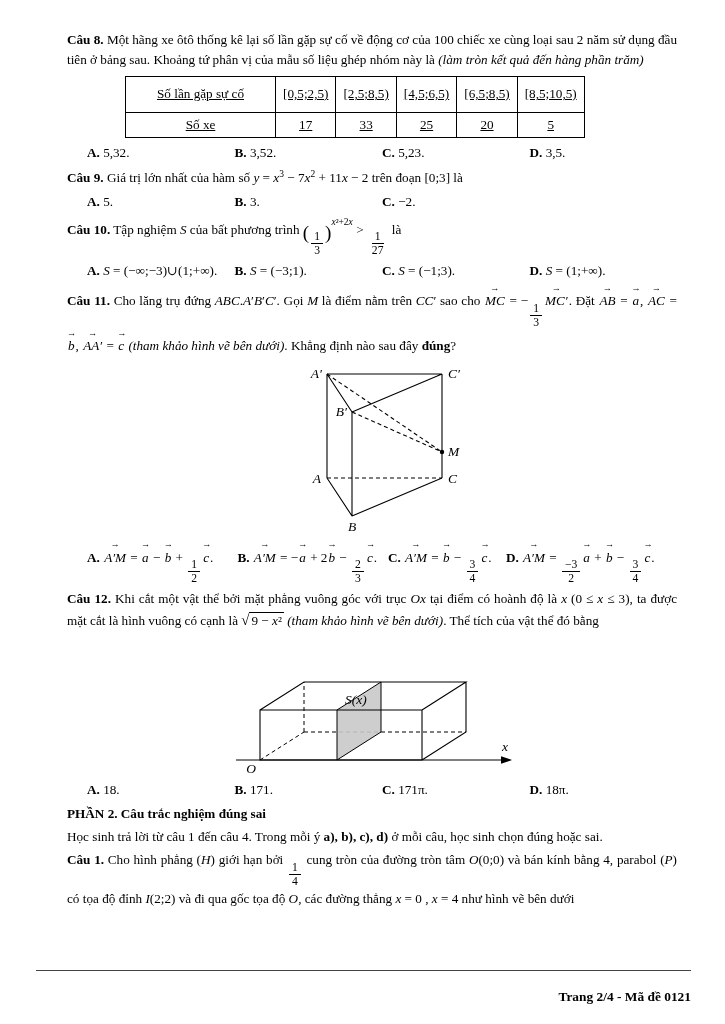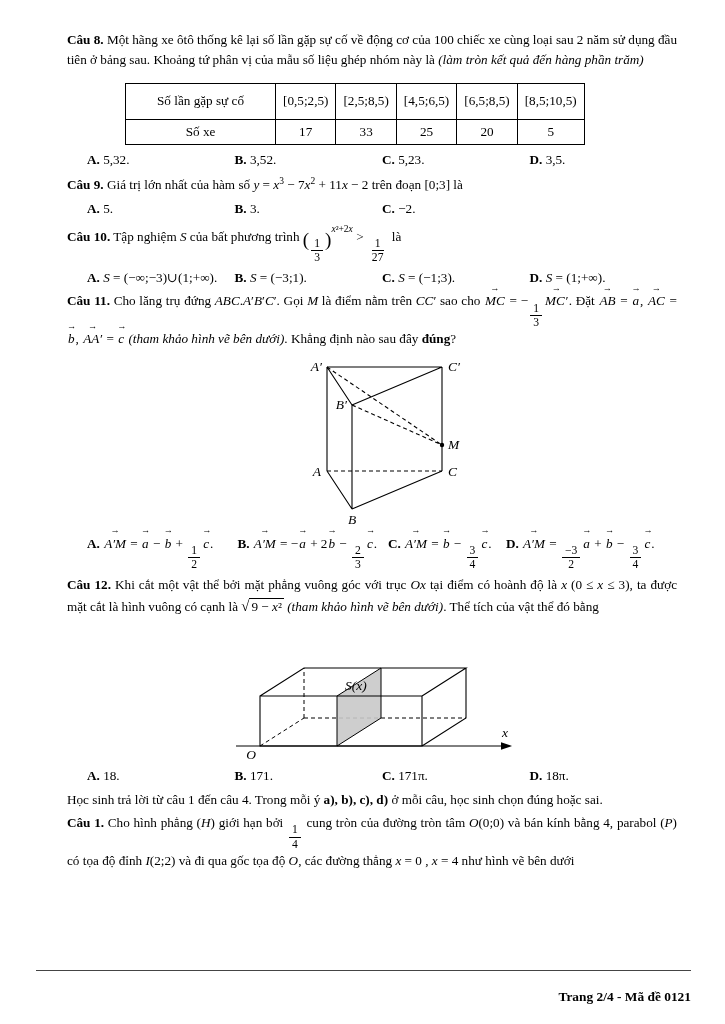--- a/index.html
+++ b/index.html
@@ -15,32 +15,32 @@
 
   
   .options{display:flex;align-items:flex-end;margin:3px 0 3px 20px;}
   .opt{width:25%;padding-right:6px;white-space:nowrap;}
   .opts-q11 .opt:nth-child(1){width:25.5%;}
   .opts-q11 .opt:nth-child(2){width:25.5%;}
   .opts-q11 .opt:nth-child(3){width:20%;}
   .opts-q11 .opt:nth-child(4){width:29%;}
 
   
-  table.stats{border-collapse:collapse;margin:12px 0 5px 58px;}
+  table.stats{border-collapse:collapse;margin:5px 0 5px 58px;text-decoration:underline;}
   table.stats td{border:1px solid #000;text-align:center;vertical-align:middle;padding:2px 7px;}
   table.stats tr:first-child td{height:36px;}
   table.stats tr:last-child td{height:25px;}
   table.stats td:first-child{width:150px;}
 
   
   .frac{display:inline-flex;flex-direction:column;align-items:center;vertical-align:-0.55em;
         font-size:0.88em;line-height:1.15;margin:0 2px;}
   .frac .n{padding:0 3px;border-bottom:1px solid #000;}
   .frac .d{padding:0 3px;}
-  .vec{position:relative;display:inline-block;font-style:italic;padding:0 1px;margin-top:0;}
+  .vec{position:relative;display:inline-block;font-style:italic;padding:0 1px;margin-top:7px;}
   .vec::after{content:"→";position:absolute;left:0;right:0;top:-0.78em;font-size:0.7em;
               font-style:normal;text-align:center;line-height:1;}
   .bigp{font-size:1.45em;vertical-align:-0.28em;line-height:1;}
   .exp{vertical-align:0.9em;font-size:0.72em;margin-top:33px;}
   .sqrt .sg{font-size:1.12em;}
   .sqrt .rad{border-top:1px solid #000;padding:0 2px;}
 
   
   .figwrap{display:flex;justify-content:center;margin:3px 0;}
   svg.fig text{font-family:"Liberation Serif","DejaVu Serif",serif;font-style:italic;
@@ -170,20 +170,21 @@
     </div>
     <div class="options">
       <span class="opt"><b>A.</b> <span>18.</span></span>
       <span class="opt"><b>B.</b> <span>171.</span></span>
       <span class="opt"><b>C.</b> <span>171π.</span></span>
       <span class="opt"><b>D.</b> <span>18π.</span></span>
     </div>
   </section>
 
   <section>
+    <p class="para bold">PHẦN 2. Câu trắc nghiệm đúng sai</p>
     <p class="para">Học sinh trả lời từ câu 1 đến câu 4. Trong mỗi ý <b>a), b), c), d)</b> ở mỗi câu, học sinh chọn đúng hoặc sai.</p>
     <p class="para"><b>Câu 1.</b> <span>Cho hình phẳng (<i>H</i>) giới hạn bởi <span class="frac">
             <span class="n">1</span>
             <span class="d">4</span>
           </span> cung tròn của đường tròn tâm <i>O</i>(0;0) và bán kính bằng 4, parabol (<i>P</i>) có tọa độ đỉnh <i>I</i>(2;2) và đi qua gốc tọa độ <i>O</i>, các đường thẳng <i>x</i> = 0 , <i>x</i> = 4 như hình vẽ bên dưới</span></p>
   </section>
 
 </div>
 
 <div class="footer">

